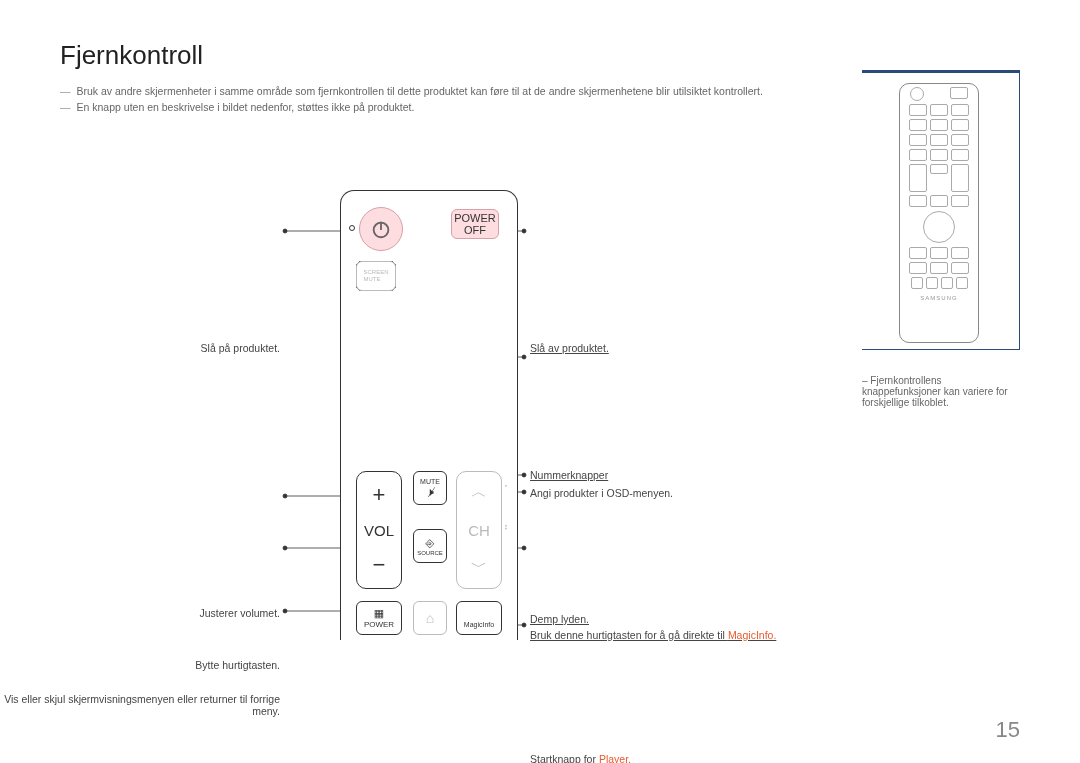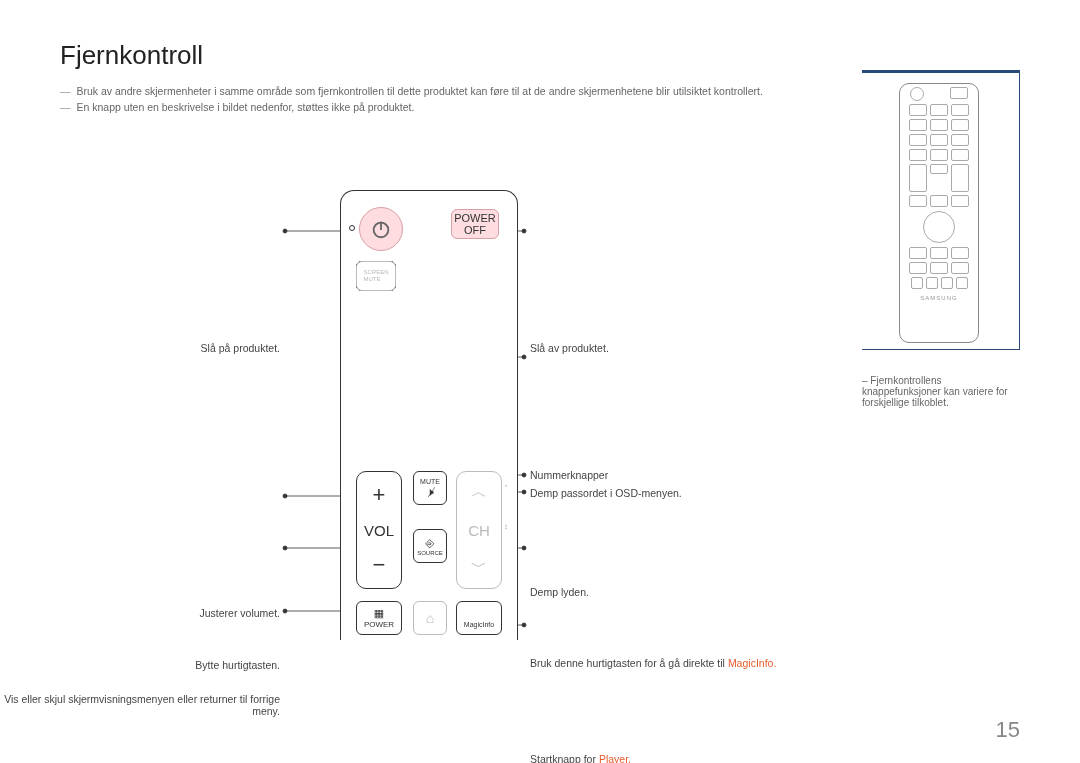--- a/index.html
+++ b/index.html
@@ -5,21 +5,21 @@
 * { box-sizing: border-box; margin: 0; padding: 0; }
 body { font-family: Arial, sans-serif; background: #fff; width: 1080px; height: 763px; position: relative; color: #333; }
 .page { padding: 40px 60px; position: relative; height: 100%; }
 .title { font-size: 26px; font-weight: 400; color: #222; margin-bottom: 14px; }
 .note-line { font-size: 10.5px; color: #666; margin-bottom: 4px; }
 .note-line::before { content: "―"; margin-right: 6px; color: #999; }
 .left-labels, .right-labels { position: absolute; font-size: 10.5px; color: #444; }
 .left-labels { left: 0; width: 280px; text-align: right; }
 .left-labels div { position: absolute; right: 0; width: 280px; }
 .right-labels { left: 530px; width: 300px; }
-.right-labels div { position: absolute; left: 0; width: 300px; }
+.right-labels div { position: absolute; left: 0; width: 300px; text-decoration: underline; }
 .highlight-orange { color: #e85a2c; }
 .remote { position: absolute; left: 340px; top: 190px; width: 178px; height: 450px; border: 1.5px solid #333; border-radius: 14px 14px 0 0; border-bottom: none; background: #fff; }
 .thumb { position: absolute; right: 60px; top: 70px; width: 158px; height: 280px; border-top: 3px solid #2a4a7a; border-right: 1px solid #2a4a7a; border-bottom:1px solid #2a4a7a; }
 .thumb-inner { position: absolute; left: 37px; top: 10px; width: 80px; height: 260px; border: 1px solid #888; border-radius: 10px; }
 .thumb-inner .trow { display: flex; justify-content: center; gap: 3px; margin-top: 3px; }
 .thumb-inner .tk { width: 18px; height: 12px; border: 1px solid #aaa; border-radius: 2px; }
 .thumb-inner .tcirc { width: 32px; height: 32px; border: 1px solid #aaa; border-radius: 50%; margin: 4px auto; }
 .thumb-inner .samsung { font-size: 6px; text-align: center; letter-spacing: 1px; color: #999; margin-top: 6px; }
 .thumb-note { position: absolute; right: 58px; top: 375px; width: 160px; font-size: 10px; color: #666; }
 .thumb-note::before { content: "– "; }
@@ -44,26 +44,26 @@
     <div style="top:225px">Slå på produktet.</div>
     <div style="top:490px">Justerer volumet.</div>
     <div style="top:542px">Bytte hurtigtasten.</div>
     <div style="top:576px">Vis eller skjul skjermvisningsmenyen eller returner til forrige meny.</div>
   </div>
 
   <div class="right-labels">
     <div style="top:225px">Slå av produktet.</div>
     <div style="top:352px">
       <span>Nummerknapper</span><br>
-      <span style="display:inline-block;margin-top:6px">Demp passordet i OSD-menyen.</span>
-    </div>
-    <div style="top:469px">
+      <span style="display:inline-block;margin-top:6px">Angi produkter i OSD-menyen.</span>
+    </div>
+    <div style="top:496px">
       <span>Demp lyden.</span><br>
     </div>
-    <div style="top:540px">
+    <div style="top:512px">
       <span>Bruk denne hurtigtasten for å gå direkte til </span><span class="highlight-orange">MagicInfo.</span><br>
     </div>
     <div style="top:636px">
       <span>Startknapp for </span><span class="highlight-orange">Player.</span>
     </div>
   </div>
 
   <svg class="connectors">
     <g stroke="#333" stroke-width="0.8" fill="#333">
       <line x1="285" y1="231" x2="370" y2="231"></line>

